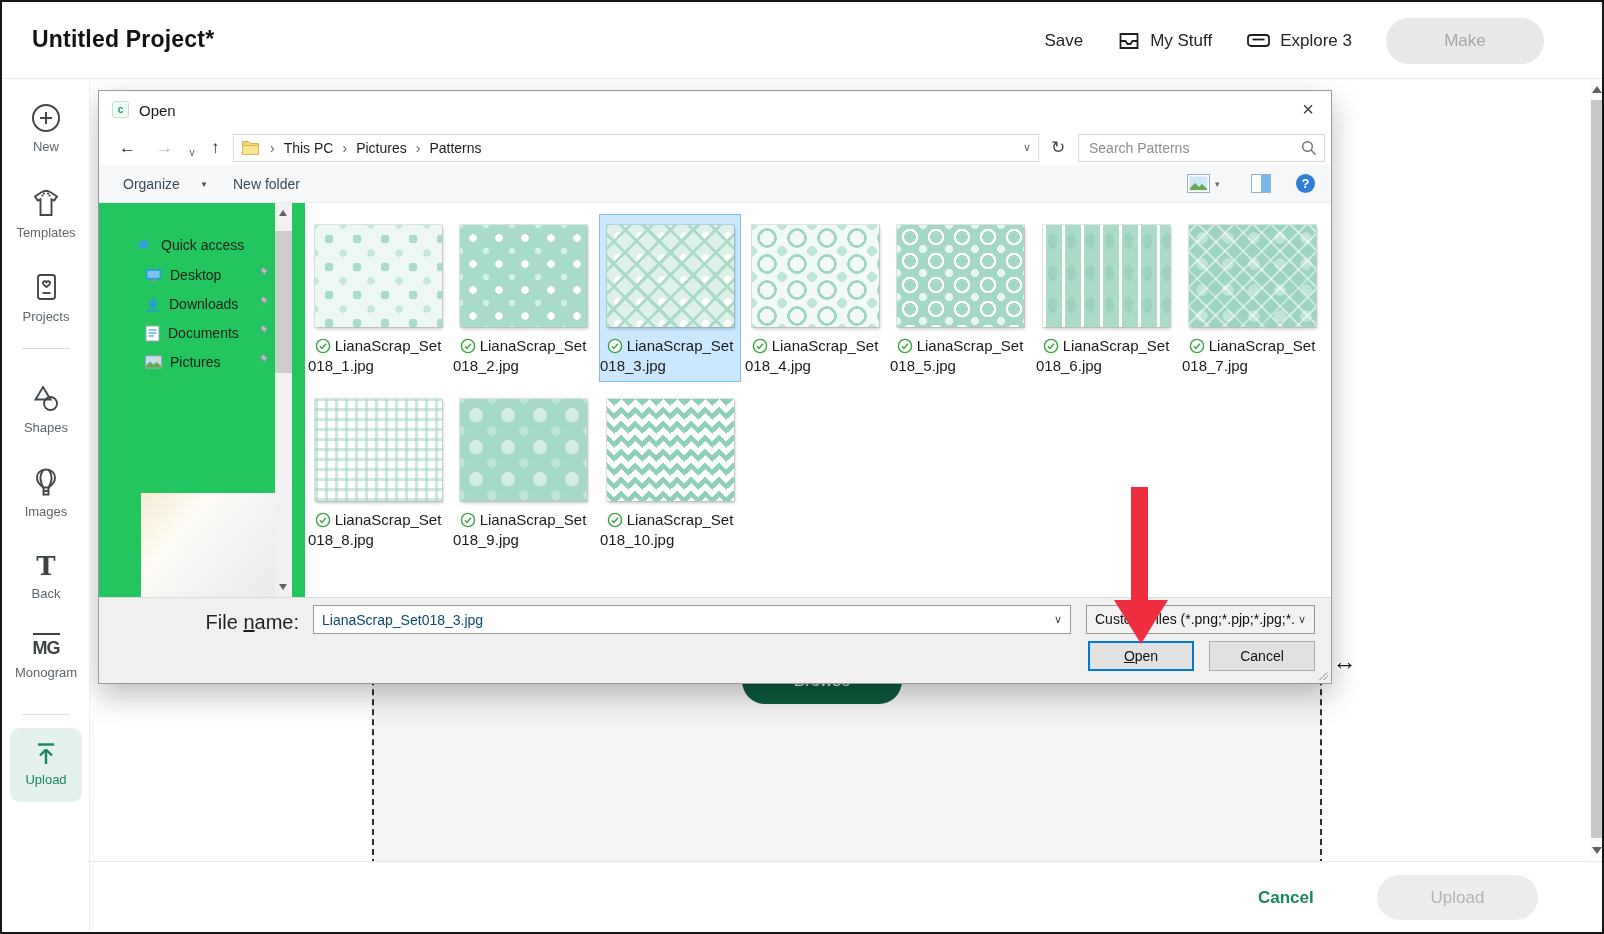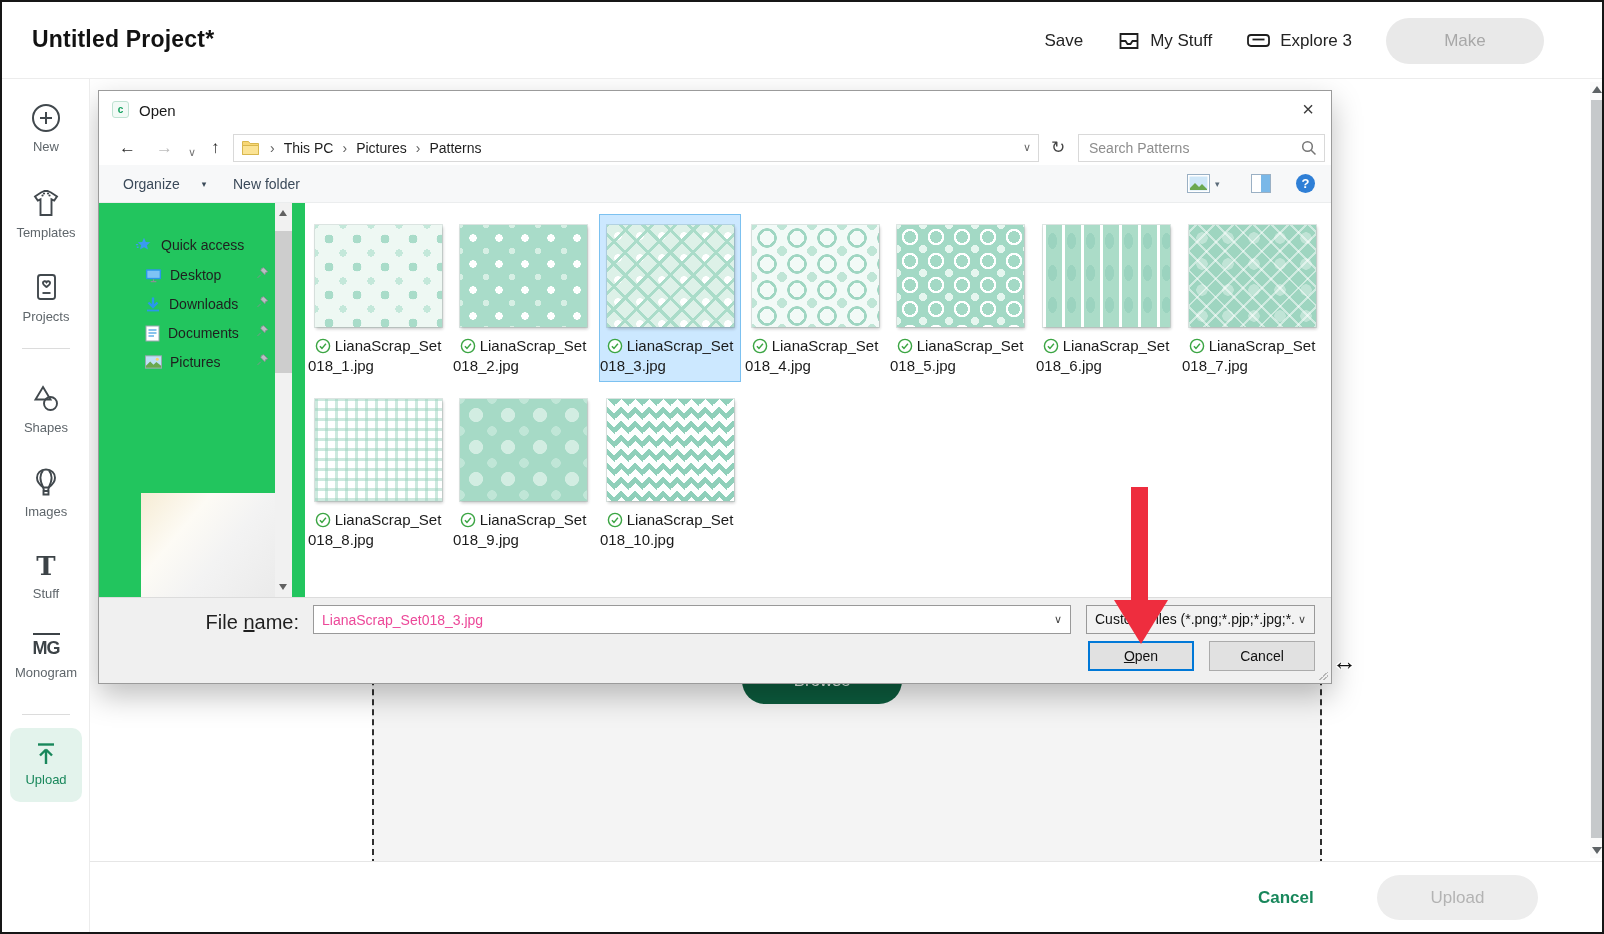--- a/index.html
+++ b/index.html
@@ -79,21 +79,21 @@
   .fcell{position:absolute;width:140px;height:166px;cursor:pointer}
   .fcell.sel{background:#cce8ff;outline:1px solid #7cc1f0}
   .thumb{width:127px;height:102px;margin:10px auto 0;box-shadow:0 0 0 1px rgba(70,120,105,.18),1px 2px 3px rgba(0,0,0,.22)}
   .fname{margin-top:9px;font-size:15px;line-height:20px;color:#1b1b1b}
   .fname .l1{display:flex;align-items:center;justify-content:center;gap:4px}
 
   .dfooter{position:absolute;left:0;top:506px;width:1232px;height:86px;background:#f0f0f0;border-top:1px solid #dcdcdc}
   .fnlabel{position:absolute;left:104px;top:13px;width:96px;text-align:right;font-size:20px;color:#1f1f1f}
   .u{text-decoration:underline}
   .combo{position:absolute;left:214px;top:7px;width:758px;height:29px;background:#fff;border:1px solid #999}
-  .combo input{position:absolute;left:0;top:0;width:725px;height:27px;border:none;outline:none;padding:0 0 0 8px;font:14px "Liberation Sans",sans-serif;color:#ec4899;background:transparent}
+  .combo input{position:absolute;left:0;top:0;width:725px;height:27px;border:none;outline:none;padding:0 0 0 8px;font:14px "Liberation Sans",sans-serif;color:#0c4a6e;background:transparent}
   .combochev{position:absolute;right:8px;top:7px;font-size:11px;color:#444}
   .typebox{position:absolute;left:987px;top:7px;width:229px;height:29px;background:#f2f2f2;border:1px solid #999;overflow:hidden;white-space:nowrap;line-height:27px;padding-left:8px;font-size:14px;color:#111;cursor:pointer}
   .openbtn{position:absolute;left:989px;top:43px;width:106px;height:30px;background:#e1e1e1;border:2px solid #0078d7;font-size:14px;color:#111;display:flex;align-items:center;justify-content:center;cursor:pointer}
   .cancelbtn{position:absolute;left:1110px;top:43px;width:106px;height:30px;background:#e1e1e1;border:1px solid #ababab;font-size:14px;color:#111;display:flex;align-items:center;justify-content:center;cursor:pointer}
   .grip{position:absolute;right:3px;bottom:3px;width:10px;height:10px;background:
     linear-gradient(135deg,transparent 0 55%,#b5b5b5 55% 65%,transparent 65% 75%,#b5b5b5 75% 85%,transparent 85%)}
 
   
   .p1{background-color:#eef8f3;background-image:radial-gradient(circle,#a9dcc9 22%,transparent 23%),radial-gradient(circle,#c4e8da 18%,transparent 19%);background-size:28px 28px,28px 28px;background-position:0 0,14px 14px}
   .p2{background-color:#a9dcc9;background-image:radial-gradient(circle,#ffffff 20%,transparent 21%),radial-gradient(circle,#d6efe4 16%,transparent 17%);background-size:26px 26px,26px 26px;background-position:0 0,13px 13px}
@@ -192,21 +192,21 @@
           <path d="M12.2 20.5l.8 3.5h4l.8-3.5M12.5 24h5v3.5h-5z"></path>
           <path d="M12 3.5c-1.8 2-2.6 4.5-2.6 7.3 0 3.6 1.4 6.8 2.8 9.7M18 3.5c1.8 2 2.6 4.5 2.6 7.3 0 3.6-1.4 6.8-2.8 9.7"></path>
         </svg>
       </span>
       <span>Images</span>
     </div>
     <div class="sbitem" style="top:472px">
       <span class="ic">
           <span class="ticon">T</span>
         </span>
-      <span>Stuff</span>
+      <span>Back</span>
     </div>
     <div class="sbitem" style="top:554px">
       <span class="ic">
           <span class="mgicon">MG</span>
         </span>
       <span>Monogram</span>
     </div>
     <div class="sbdiv" style="top:635px"></div>
     <div class="uploadtile">
       <span class="ic" style="display:flex;justify-content:center">

